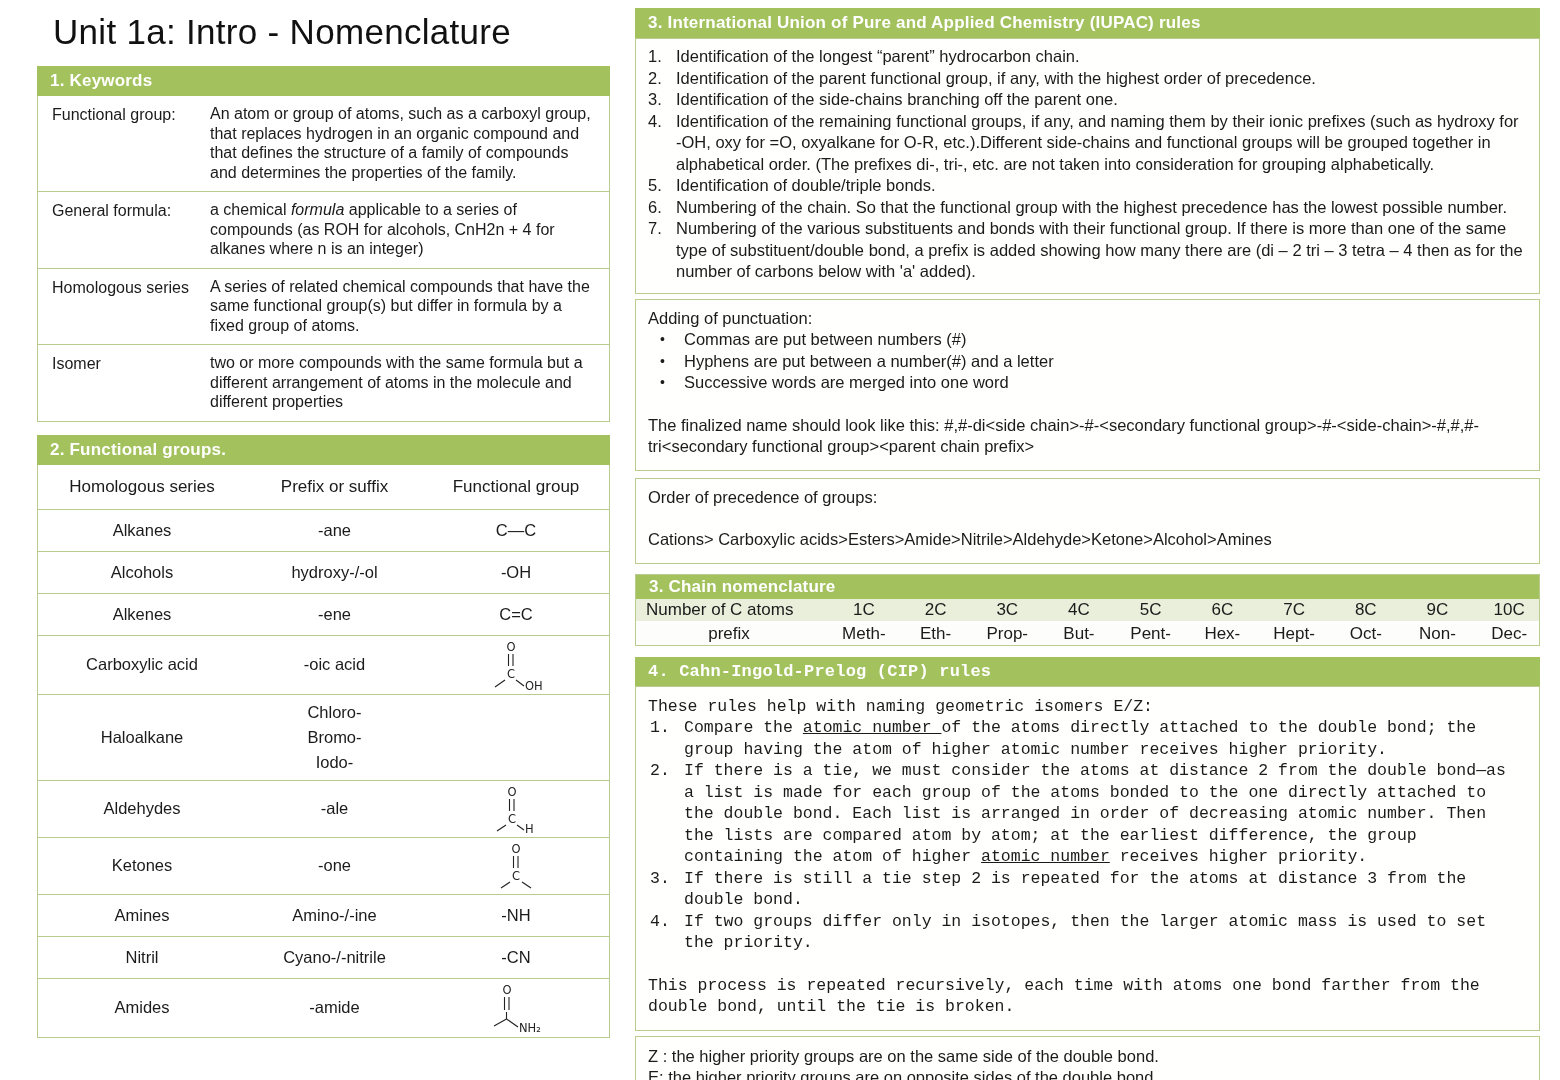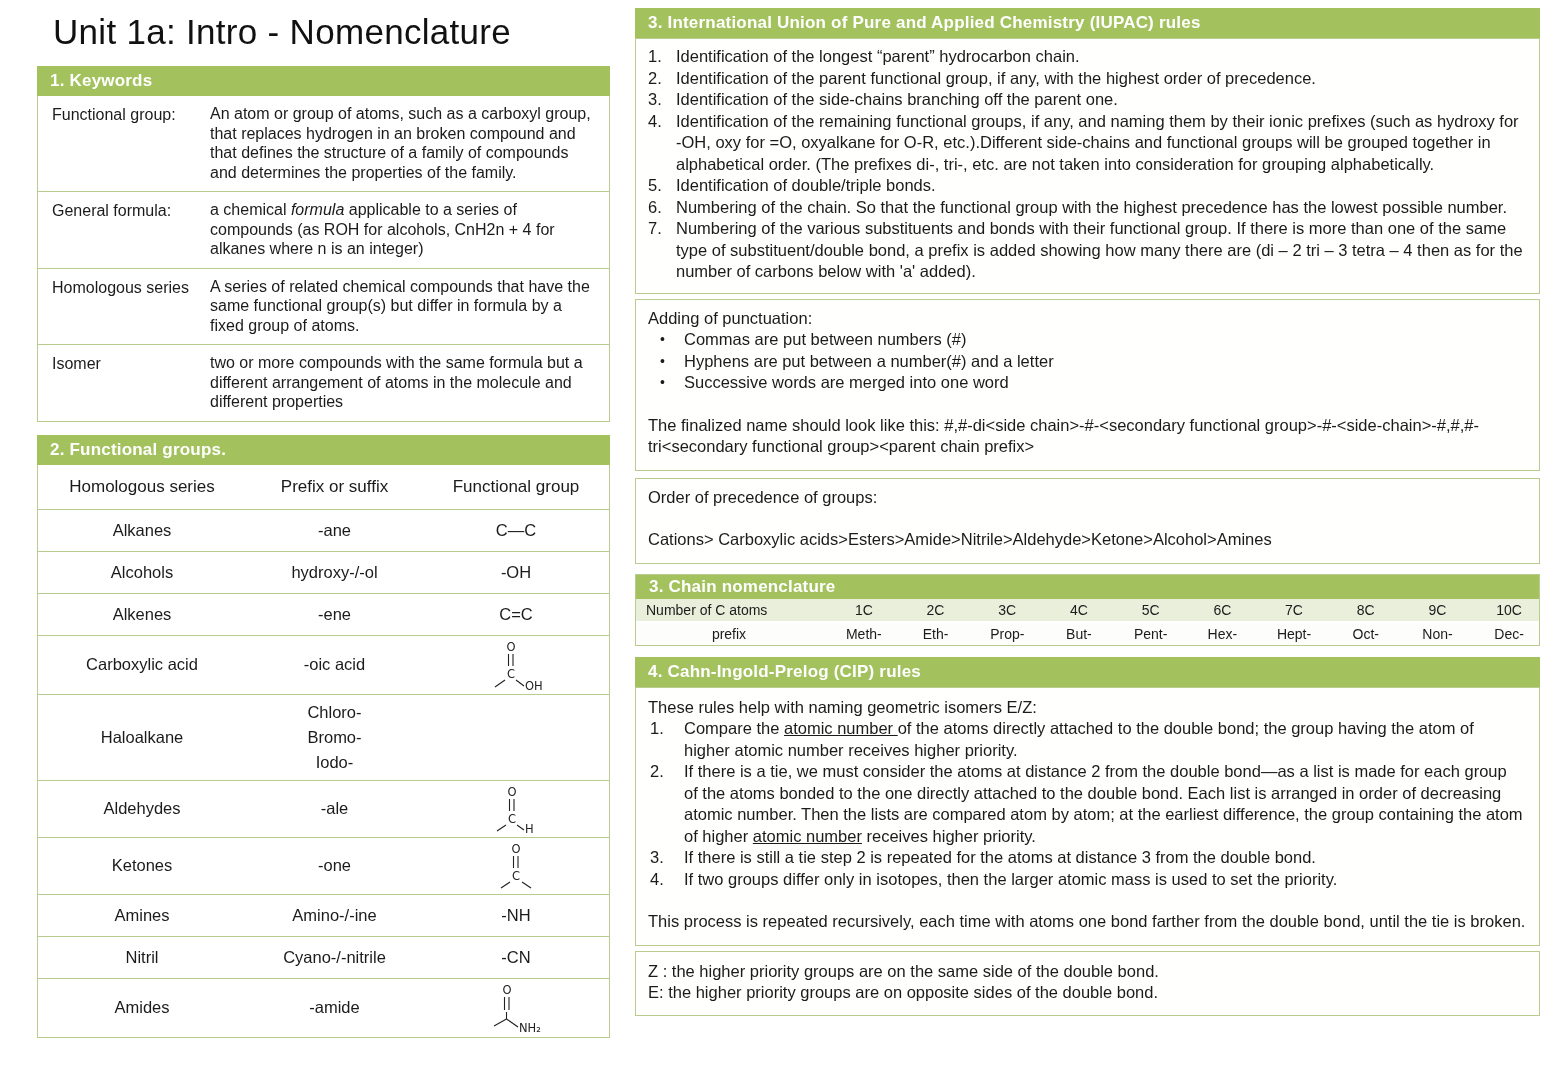--- a/index.html
+++ b/index.html
@@ -55,45 +55,45 @@
   .iupac-box{padding:7px 10px 10px 2px;}
   .punct-box{margin-top:5px;padding:8px 12px 12px 12px;}
   .bullet-line{display:flex;}
   .bullet-line .b{flex:none;width:36px;padding-left:12px;font-size:14px;}
   .spacer{height:21px;}
   .order-box{margin-top:7px;padding:8px 12px 12px 12px;}
 
   
   .chain-table{margin-top:10px;border:1.6px solid var(--olive);}
   .chain-band{padding:2px 13px;}
-  .chain-row{display:grid;grid-template-columns:186px repeat(10,1fr);text-align:center;font-size:14px;line-height:22px;gap:12px;}
+  .chain-row{display:grid;grid-template-columns:186px repeat(10,1fr);text-align:center;font-size:17px;line-height:22px;gap:12px;}
   .chain-row.tint{background:var(--tint);border-bottom:2px solid #ffffff;}
   .chain-row.white{background:#fdfdfb;}
   .chain-label-left{text-align:left;padding-left:10px;}
 
-  .cip-section{margin-top:11px;}
+  .cip-section{margin-top:11px;font-family:Liberation Mono, monospace;}
   .cip-box{padding:9px 12px 12px 12px;}
   .cip-box .numlist .num{padding-left:2px;width:36px;}
   .u{text-decoration:underline;}
 
   .ez-box{margin-top:5px;padding:9px 12px 11px 12px;}
 </style>
 </head>
 <body>
 
 <div class="left-col">
 
   <h1 class="page-title">Unit 1a: Intro - Nomenclature</h1>
 
   <div>
     <div class="band">1. Keywords</div>
     <div class="kw-table">
       <div class="kw-row">
         <div class="kw-term">Functional group:</div>
-        <div class="kw-def">An atom or group of atoms, such as a carboxyl group, that replaces hydrogen in an broken compound and that defines the structure of a family of compounds and determines the properties of the family.</div>
+        <div class="kw-def">An atom or group of atoms, such as a carboxyl group, that replaces hydrogen in an organic compound and that defines the structure of a family of compounds and determines the properties of the family.</div>
       </div>
       <div class="kw-row">
         <div class="kw-term">General formula:</div>
         <div class="kw-def"><span>a chemical </span><em>formula</em><span> applicable to a series of compounds (as ROH for alcohols, CnH2n + 4 for alkanes where n is an integer)</span></div>
       </div>
       <div class="kw-row">
         <div class="kw-term">Homologous series</div>
         <div class="kw-def">A series of related chemical compounds that have the same functional group(s) but differ in formula by a fixed group of atoms.</div>
       </div>
       <div class="kw-row">

